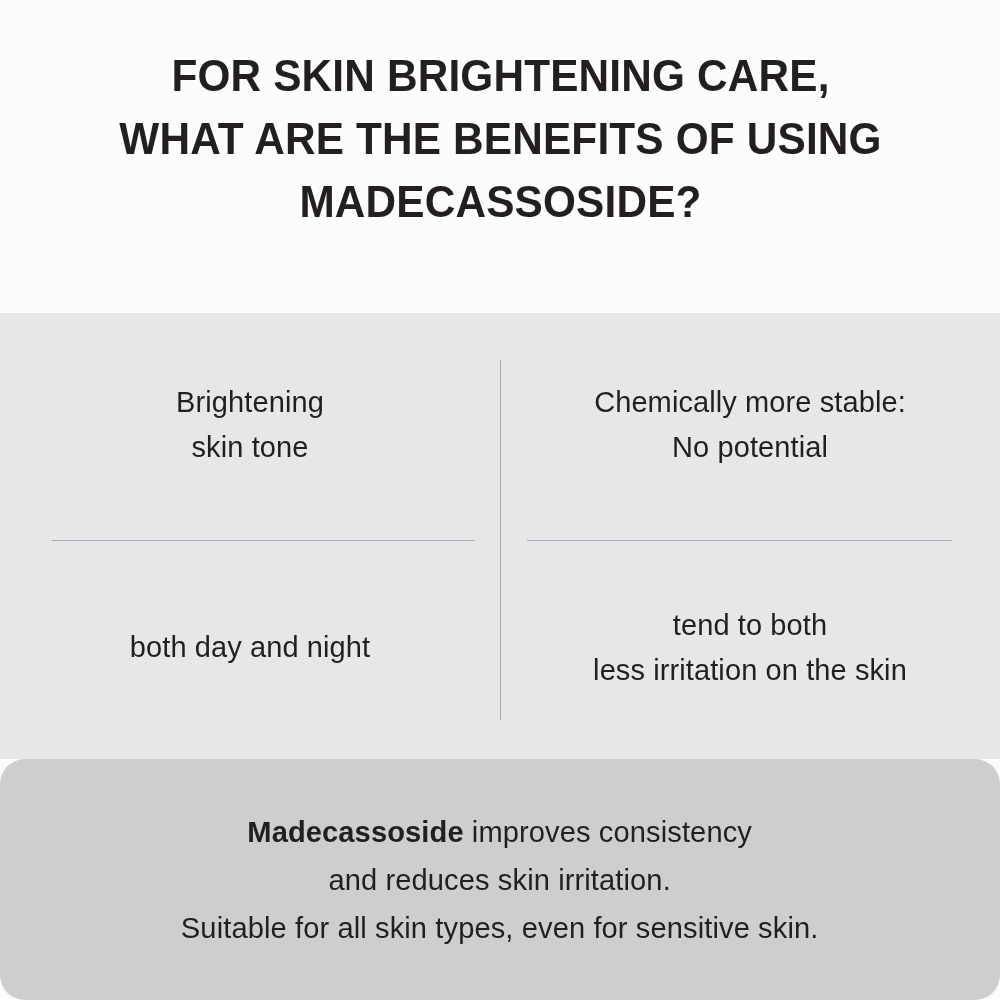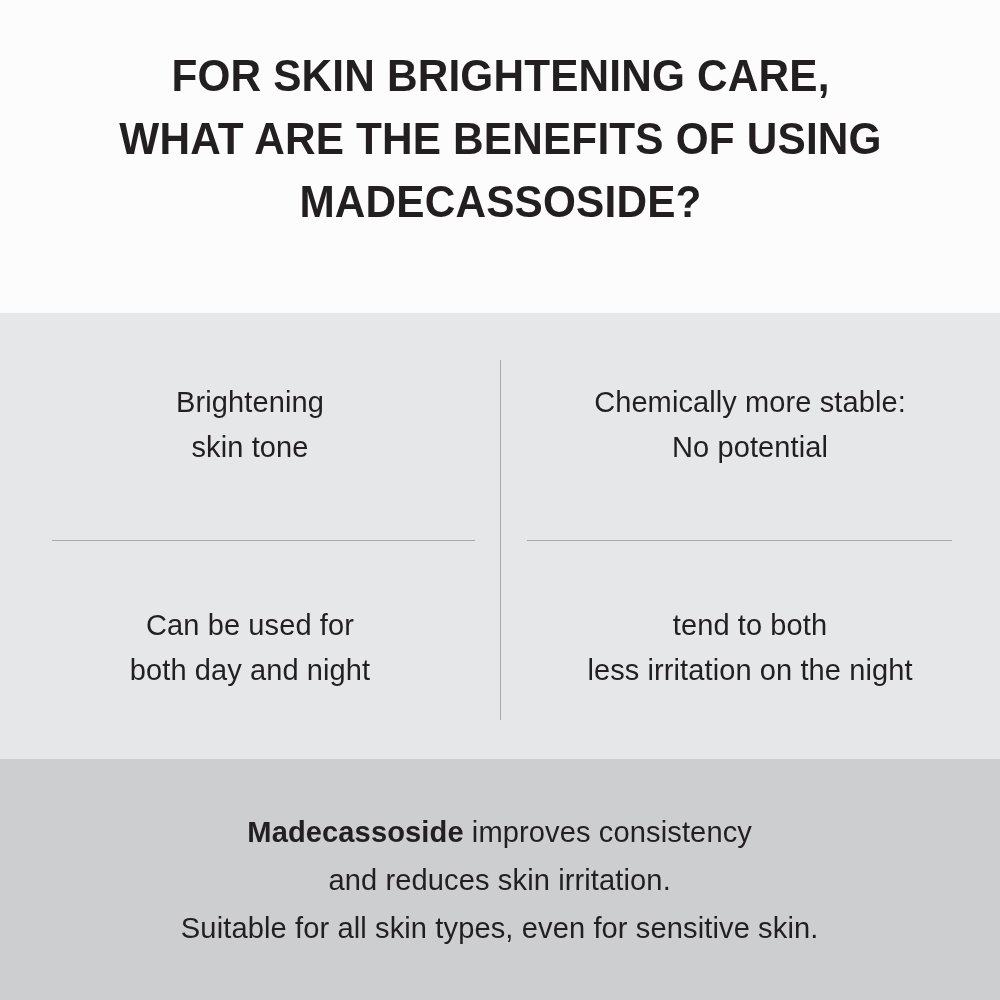--- a/index.html
+++ b/index.html
@@ -112,20 +112,21 @@
   }
 
   
   .footer-band {
     background: #cdcecf;
     flex: 1 1 auto;
     display: flex;
     align-items: center;
     justify-content: center;
     text-align: center;
+    border-radius: 25px;
   }
   .footer-text {
     color: #231f20;
     font-family: "Liberation Sans Narrow", "Liberation Sans", sans-serif;
     font-size: 30px;
     line-height: 48px;
     font-weight: 400;
     letter-spacing: 0.1px;
     transform: scaleX(0.97);
   }
@@ -157,29 +158,28 @@
 
       <div class="benefit-cell row-1">
         <div class="benefit-text">
           <span class="bt-line">Chemically more stable:</span>
           <span class="bt-line">No potential</span>
         </div>
       </div>
 
       <div class="benefit-cell row-2">
         <div class="benefit-text">
-          <span class="bt-line">Can be used for</span>
           <span class="bt-line">both day and night</span>
         </div>
       </div>
 
       <div class="benefit-cell row-2">
         <div class="benefit-text">
           <span class="bt-line">tend to both</span>
-          <span class="bt-line">less irritation on the night</span>
+          <span class="bt-line">less irritation on the skin</span>
         </div>
       </div>
 
     </div>
 
     <div class="divider-v"></div>
     <div class="divider-h-left"></div>
     <div class="divider-h-right"></div>
   </section>
 

